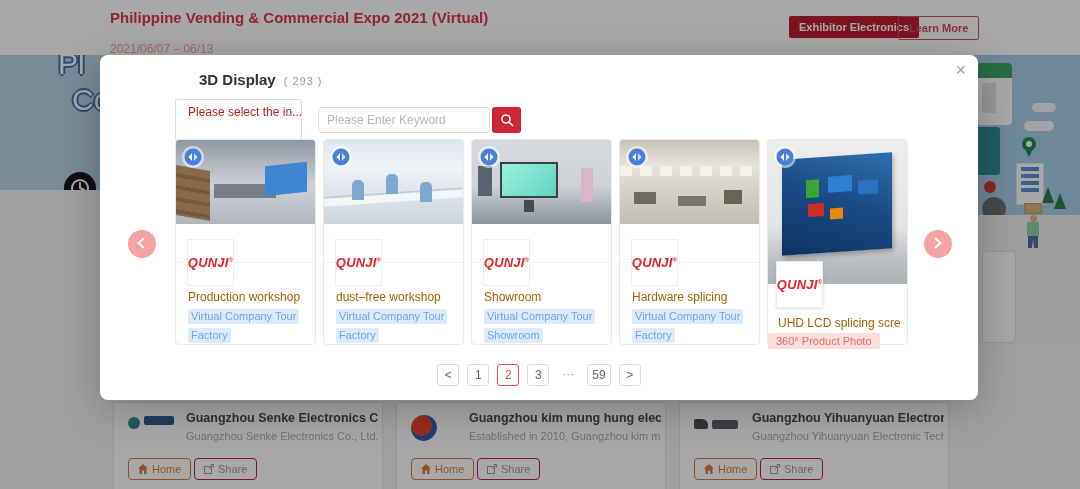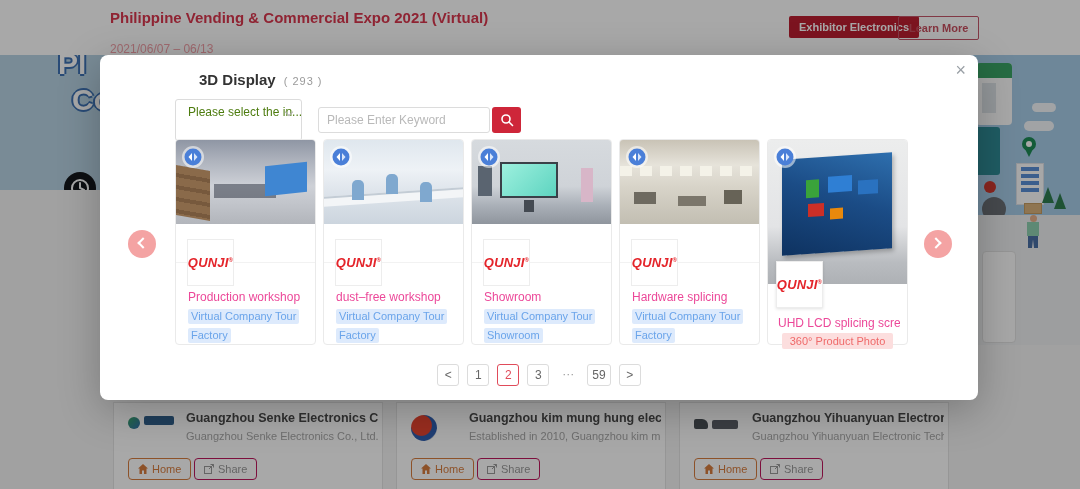--- a/index.html
+++ b/index.html
@@ -9,21 +9,21 @@
   
   .page-header { position:absolute; left:0; top:0; width:1080px; height:55px; background:#ffffff; }
   .hdr-title { position:absolute; left:110px; top:9px; font-size:15px; font-weight:bold; color:#da374e; }
   .hdr-dates { position:absolute; left:110px; top:42px; font-size:12px; color:#f2a0a8; }
   .hdr-btn-solid { position:absolute; left:789px; top:16px; padding:5px 10px; background:#bc1f31; color:#fff;
       font-size:11px; font-weight:bold; border:none; border-radius:2px; cursor:pointer; }
   .hdr-btn-ghost { position:absolute; left:898px; top:16px; padding:5px 10px; background:transparent; color:#c85060;
       font-size:11px; font-weight:bold; border:1px solid #c4556a; border-radius:2px; cursor:pointer; }
 
   .left-banner { position:absolute; left:0; top:55px; width:320px; height:135px; background:#b8d4e4; overflow:hidden; }
-  .banner-line { position:absolute; font-size:30px; font-weight:bold; color:#ffffff;
+  .banner-line { position:absolute; font-size:30px; font-weight:normal; color:#ffffff;
       text-shadow:-2px 0 #3f73b5, 2px 0 #3f73b5, 0 -2px #3f73b5, 0 2px #3f73b5; }
   .banner-line.l1 { left:58px; top:-8px; }
   .banner-line.l2 { left:72px; top:28px; }
   .clock-badge { position:absolute; left:63px; top:116px; width:34px; height:34px; }
 
   .right-scene { position:absolute; left:940px; top:55px; width:140px; height:290px; overflow:hidden; background:#f0f1f3; }
   .sky { position:absolute; left:0; top:0; width:140px; height:160px; background:#a8cde8; }
   .vend { position:absolute; left:36px; top:8px; width:36px; height:62px; background:#fdfdfd; border-radius:4px; }
   .vend-top { position:absolute; left:0; top:0; width:36px; height:15px; background:#3aa566; border-radius:4px 4px 0 0; }
   .vend-slot { position:absolute; left:6px; top:20px; width:14px; height:30px; background:#dfe5ea; }
@@ -64,46 +64,46 @@
   
   .modal { position:absolute; left:100px; top:55px; width:878px; height:345px; background:#ffffff; border-radius:8px;
       box-shadow:0 10px 40px rgba(0,0,0,0.25); z-index:20; }
   .modal-close { position:absolute; right:12px; top:6px; font-size:18px; color:#9aa0a6; background:none; border:none; cursor:pointer; line-height:1; }
   .modal-title-row { position:absolute; left:75px; top:16px; display:flex; align-items:baseline; }
   .modal-title { font-size:15px; font-weight:bold; color:#333;margin-left:24px; }
   .modal-count { margin-left:8px; font-size:11px; color:#9a9a9a; letter-spacing:1px; }
 
   .filters { position:absolute; left:75px; top:44px; display:flex; align-items:center; }
   .fake-select { position:relative; width:127px; height:42px; border:1px solid #dcdcdc; border-radius:3px;
-      font-size:12px; color:#4d7c0f; padding:5px 20px 0 12px; background:#fff; cursor:pointer; white-space:nowrap; overflow:hidden; }
+      font-size:12px; color:#b91c1c; padding:5px 20px 0 12px; background:#fff; cursor:pointer; white-space:nowrap; overflow:hidden; }
   .caret { position:absolute; right:9px; top:9px; width:6px; height:6px; border-right:1.5px solid #b0b0b0;
       border-bottom:1.5px solid #b0b0b0; transform:rotate(45deg); }
   .kw-input { margin-left:16px; width:172px; height:26px; border:1px solid #dcdcdc; border-radius:3px;
       font-size:12px; color:#555; padding:0 8px; outline:none; font-family:"Liberation Sans", sans-serif; }
   .kw-input::placeholder { color:#b9b9b9; }
   .search-btn { margin-left:2px; width:29px; height:26px; background:#ce2639; border:none; border-radius:3px;
       display:flex; align-items:center; justify-content:center; cursor:pointer; }
 
   .cards-row { position:absolute; left:75px; top:84px; display:flex; gap:7px; }
   .vcard { position:relative; width:141px; height:206px; background:#fff; border:1px solid #eaeaea; border-radius:4px; cursor:pointer; }
   .photo { position:absolute; left:0; top:0; width:139px; height:84px; border-radius:3px 3px 0 0; overflow:hidden; }
   .vcard.tall .photo { height:144px; }
   .badge { position:absolute; left:6px; top:6px; }
   .vdivider { position:absolute; left:0; top:122px; width:139px; height:1px; background:#f2f2f2; }
   .logo-box { position:absolute; left:11px; top:99px; width:47px; height:47px; background:#fff; border:1px solid #ededed;
       display:flex; align-items:center; justify-content:center; z-index:2; }
   .vcard.tall .logo-box { left:8px; top:121px; box-shadow:0 1px 3px rgba(0,0,0,0.12); }
   .brand { font-size:13px; font-weight:800; font-style:italic; color:#e4252b; letter-spacing:0.2px; }
   .brand sup { font-size:6px; font-style:normal; }
-  .ctitle { position:absolute; left:12px; top:150px; width:122px; font-size:12px; color:#ec4899;
+  .ctitle { position:absolute; left:12px; top:150px; width:122px; font-size:12px; color:#a16207;
       white-space:nowrap; overflow:hidden; }
   .vcard.tall .ctitle { left:10px; top:176px; }
   .tags { position:absolute; left:12px; top:167px; line-height:15px; }
   .tag { display:inline-block; background:#ddeafc; color:#6aa4ea; font-size:11px; padding:0 3px; border-radius:2px; margin:0 2px 2px 0; }
-  .tag-pink-wrap { position:absolute; left:0; top:191px; width:139px; text-align:center; }
+  .tag-pink-wrap { position:absolute; left:0; top:191px; width:139px; text-align:left; }
   .tag-pink { display:inline-block; background:#fcdede; color:#ef6a6a; font-size:11px; padding:2px 8px; border-radius:2px; }
 
   
   .photo .scr { position:absolute; }
   .photo1 { background:linear-gradient(180deg,#8f96a4 0%,#aeb3bd 25%,#ced1d7 55%,#bfc2c8 80%,#b2b5bb 100%); }
   .photo1 .boxes { left:0; top:28px; width:34px; height:50px; background:repeating-linear-gradient(180deg,#8a6a4a 0 8px,#77593d 8px 12px); transform:skewY(10deg); }
   .photo1 .bluescr { right:8px; top:24px; width:42px; height:30px; background:#3f86d2; transform:skewY(-6deg); }
   .photo1 .mid { left:38px; top:44px; width:62px; height:14px; background:rgba(40,45,60,0.5); }
   .photo2 { background:linear-gradient(180deg,#dfe7ee 0%,#eef2f6 35%,#dfe5ec 60%,#ccd5de 100%); }
   .photo2 .table { left:0; top:52px; width:139px; height:10px; background:#f3f5f7; border-top:2px solid #c3ccd5; transform:skewY(-4deg); }

